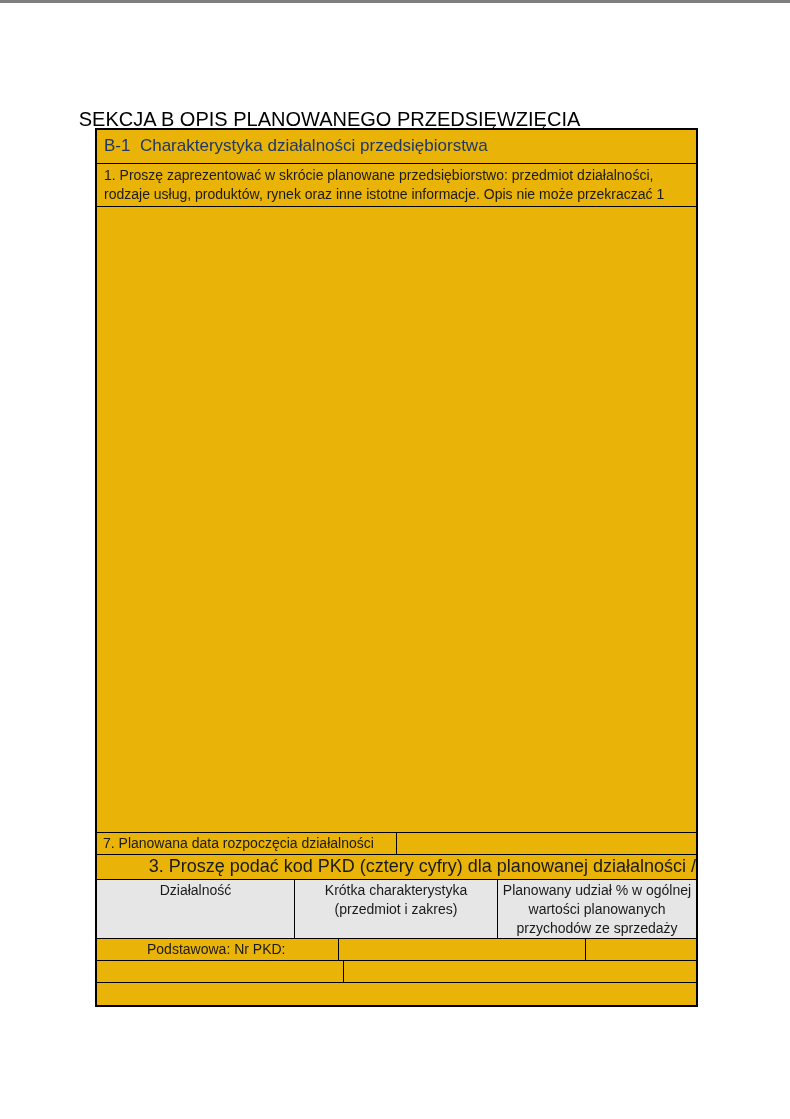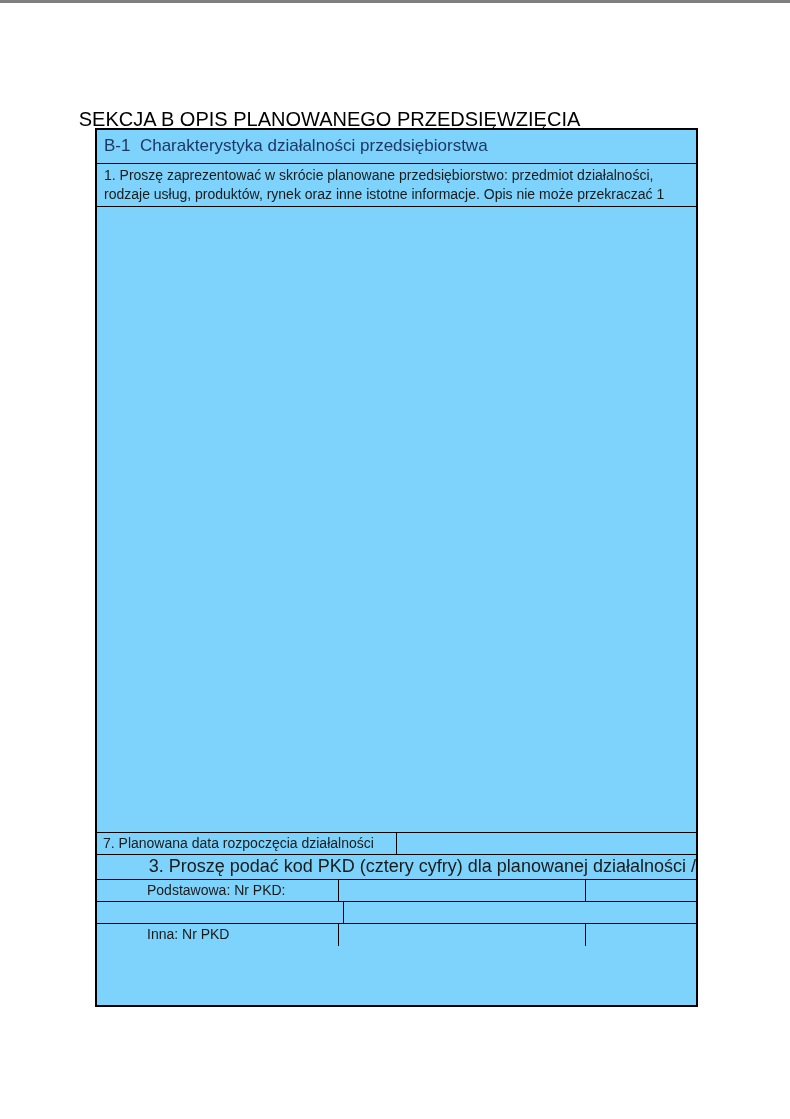--- a/index.html
+++ b/index.html
@@ -24,21 +24,21 @@
     text-align: center;
     font-size: 20px;
     color: #000000;
     white-space: pre-wrap;
   }
   .form {
     position: absolute;
     left: 95px; top: 128px;
     width: 603px; height: 879px;
     border: 2px solid #000;
-    background: #7dd3fc;
+    background: #eab308;
   }
   .row { width: 100%; border-bottom: 1px solid #000; overflow: hidden; }
   .row.last { border-bottom: none; }
   .row-b1 {
     height: 34px;
     line-height: 32px;
     padding-left: 7px;
     font-size: 17px;
     color: #1f3864;
     white-space: pre-wrap;
@@ -100,31 +100,31 @@
 
   <div class="row row-answer"></div>
 
   <div class="row row-q2">
     <div class="q2-label">7. Planowana data rozpoczęcia działalności</div>
     <div class="q2-value"></div>
   </div>
 
   <div class="row row-q3">3. Proszę podać kod PKD (cztery cyfry) dla planowanej działalności / rodzajów działalności</div>
 
+  <div class="row row-headers">
+    <div class="hcell col1">Działalność</div>
+    <div class="hcell col2">Krótka charakterystyka (przedmiot i zakres)</div>
+    <div class="hcell col3">Planowany udział % w ogólnej wartości planowanych przychodów ze sprzedaży</div>
+  </div>
 
   <div class="row row-pkd">
     <div class="cell col1">Podstawowa: Nr PKD:</div>
     <div class="cell col2"></div>
     <div class="cell col3"></div>
   </div>
 
   <div class="row row-pkd">
     <div class="cell col2"></div>
     <div class="cell col3"></div>
   </div>
 
-  <div class="row row-pkd last">
-    <div class="cell col1">Inna: Nr PKD</div>
-    <div class="cell col2"></div>
-    <div class="cell col3"></div>
-  </div>
 
 </div>
 
 </body></html>

